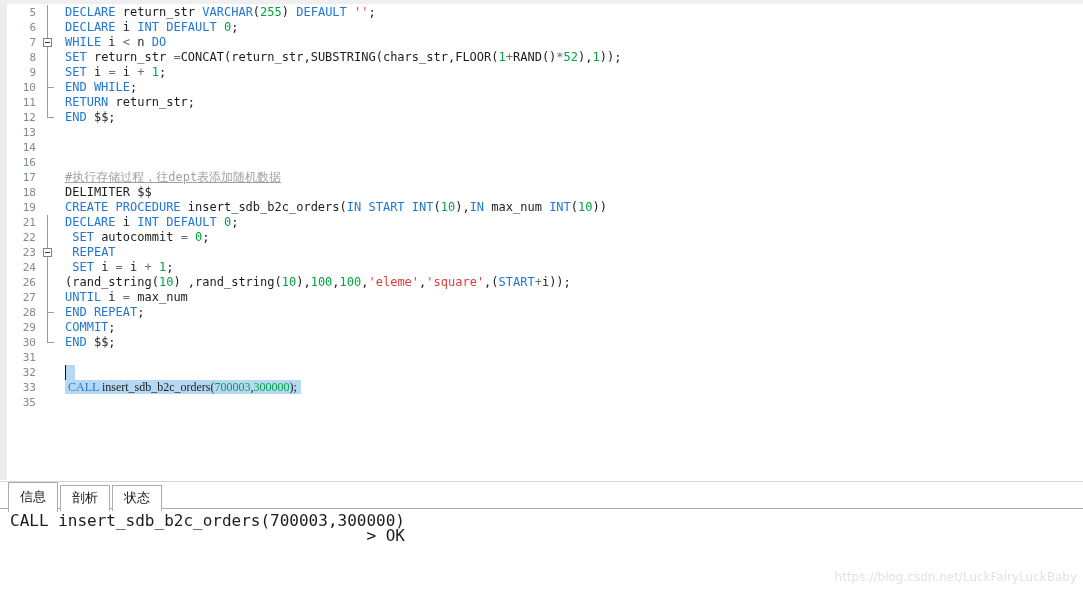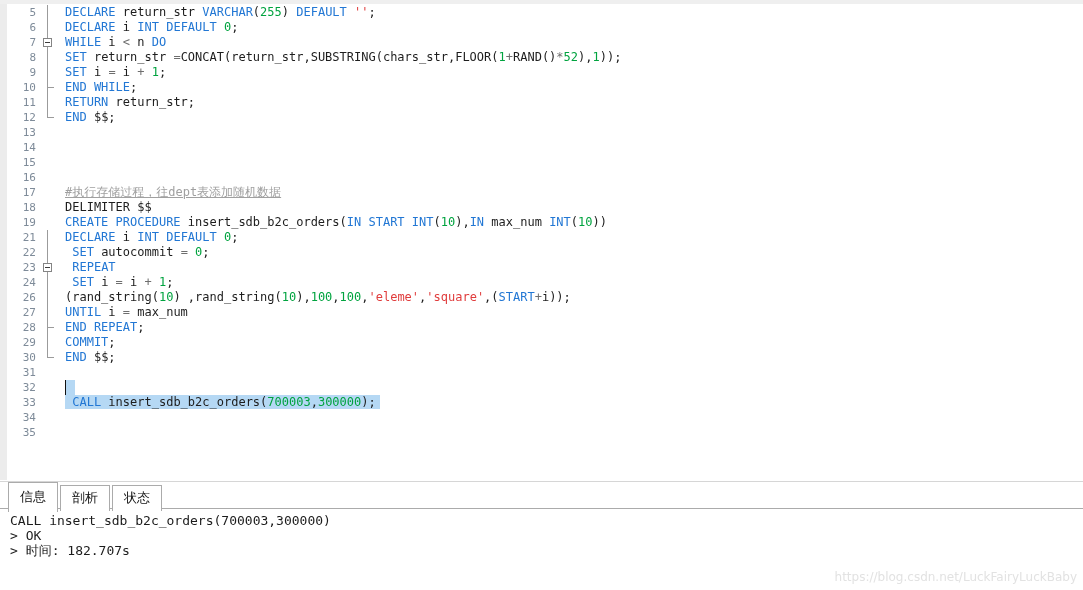--- a/index.html
+++ b/index.html
@@ -20,76 +20,74 @@
   .fbox{left:3px;top:3px;width:9px;height:9px;background:#fff;border:1px solid #848484;
         box-sizing:border-box;}
   .fbox::after{content:"";position:absolute;left:1px;right:1px;top:3px;height:1px;background:#3c3c3c;}
   .code{padding-left:2px;color:var(--pl,#1d1d1d);margin-left:7px;}
   .tk-k{color:var(--kw,#2277d4);}
   .tk-n{color:var(--num,#00a33f);}
   .tk-s{color:var(--str,#e03c3c);}
   .tk-c{color:var(--cm,#a0a0a0);text-decoration:underline;}
   .tk-o{color:var(--op,#6e6e6e);}
   .tk-p{color:var(--pl,#1d1d1d);}
-  .selfull{background:var(--sel,#b5d8f4);padding-right:4px;}
+  .selfull{background:var(--sel,#b5d8f4);padding-right:4px;font-family:Liberation Serif, serif;}
   .seleol{display:inline-block;vertical-align:top;width:9px;height:15px;
           background:var(--sel,#b5d8f4);border-left:1px solid #111;}
   .tabsep{position:absolute;top:481px;left:0;width:1083px;height:1px;background:#d6d6d6;}
   .tabbotline{position:absolute;top:508px;left:0;width:1083px;height:1px;background:#ababab;z-index:1;}
   .tabs{position:absolute;top:482px;left:8px;display:flex;align-items:flex-end;z-index:2;
         font-family:"DejaVu Sans","Liberation Sans",sans-serif;font-size:13px;color:#111;}
   .tab{background:#fff;border:1px solid #ababab;border-bottom:none;margin-right:2px;
        padding:3px 11px 4px;height:26px;box-sizing:border-box;cursor:default;}
   .tab.active{height:30px;padding-top:5px;position:relative;margin-bottom:-1px;}
-  .msgs{position:absolute;top:513px;left:10px;font-size:13px;line-height:15px;
-        color:#1c1c1c;white-space:pre;}
+  .msgs{position:absolute;top:513px;left:10px;font-size:16px;line-height:15px;
+        color:#1c1c1c;white-space:pre;text-align:right;}
   .wm{position:absolute;right:6px;bottom:6px;font-family:"DejaVu Sans","Liberation Sans",sans-serif;
       font-size:12px;color:#e2e2e2;}
 </style>
 </head>
 <body>
 
 <div class="topband"></div>
 <div class="leftband"></div>
 
 <div class="editor">
     <div class="cline"><div class="lnum">5</div><div class="fold"><i class="fv"></i></div><div class="code"><span class="tk-k">DECLARE</span><span class="tk-p"> return_str </span><span class="tk-k">VARCHAR</span><span class="tk-p">(</span><span class="tk-n">255</span><span class="tk-p">) </span><span class="tk-k">DEFAULT</span><span class="tk-p"> </span><span class="tk-s">''</span><span class="tk-p">;</span></div></div>
     <div class="cline"><div class="lnum">6</div><div class="fold"><i class="fv"></i></div><div class="code"><span class="tk-k">DECLARE</span><span class="tk-p"> i </span><span class="tk-k">INT</span><span class="tk-p"> </span><span class="tk-k">DEFAULT</span><span class="tk-p"> </span><span class="tk-n">0</span><span class="tk-p">;</span></div></div>
     <div class="cline"><div class="lnum">7</div><div class="fold"><i class="fv"></i><b class="fbox"></b></div><div class="code"><span class="tk-k">WHILE</span><span class="tk-p"> i </span><span class="tk-o">&lt;</span><span class="tk-p"> n </span><span class="tk-k">DO</span></div></div>
     <div class="cline"><div class="lnum">8</div><div class="fold"><i class="fv"></i></div><div class="code"><span class="tk-k">SET</span><span class="tk-p"> return_str </span><span class="tk-o">=</span><span class="tk-p">CONCAT(return_str,SUBSTRING(chars_str,FLOOR(</span><span class="tk-n">1</span><span class="tk-o">+</span><span class="tk-p">RAND()</span><span class="tk-o">*</span><span class="tk-n">52</span><span class="tk-p">),</span><span class="tk-n">1</span><span class="tk-p">));</span></div></div>
     <div class="cline"><div class="lnum">9</div><div class="fold"><i class="fv"></i></div><div class="code"><span class="tk-k">SET</span><span class="tk-p"> i </span><span class="tk-o">=</span><span class="tk-p"> i </span><span class="tk-o">+</span><span class="tk-p"> </span><span class="tk-n">1</span><span class="tk-p">;</span></div></div>
     <div class="cline"><div class="lnum">10</div><div class="fold"><i class="fv"></i><i class="fh"></i></div><div class="code"><span class="tk-k">END WHILE</span><span class="tk-p">;</span></div></div>
     <div class="cline"><div class="lnum">11</div><div class="fold"><i class="fv"></i></div><div class="code"><span class="tk-k">RETURN</span><span class="tk-p"> return_str;</span></div></div>
     <div class="cline"><div class="lnum">12</div><div class="fold"><i class="fvt"></i><i class="fh"></i></div><div class="code"><span class="tk-k">END</span><span class="tk-p"> $$;</span></div></div>
     <div class="cline"><div class="lnum">13</div><div class="fold"></div><div class="code"></div></div>
     <div class="cline"><div class="lnum">14</div><div class="fold"></div><div class="code"></div></div>
-    <div class="cline"><div class="lnum">15</div><div class="fold"></div><div class="code"></div></div>
     <div class="cline"><div class="lnum">16</div><div class="fold"></div><div class="code"></div></div>
     <div class="cline"><div class="lnum">17</div><div class="fold"></div><div class="code"><span class="tk-c">#执行存储过程，往dept表添加随机数据</span></div></div>
     <div class="cline"><div class="lnum">18</div><div class="fold"></div><div class="code"><span class="tk-p">DELIMITER $$</span></div></div>
     <div class="cline"><div class="lnum">19</div><div class="fold"></div><div class="code"><span class="tk-k">CREATE PROCEDURE</span><span class="tk-p"> insert_sdb_b2c_orders(</span><span class="tk-k">IN</span><span class="tk-p"> </span><span class="tk-k">START</span><span class="tk-p"> </span><span class="tk-k">INT</span><span class="tk-p">(</span><span class="tk-n">10</span><span class="tk-p">),</span><span class="tk-k">IN</span><span class="tk-p"> max_num </span><span class="tk-k">INT</span><span class="tk-p">(</span><span class="tk-n">10</span><span class="tk-p">))</span></div></div>
     <div class="cline"><div class="lnum">21</div><div class="fold"><i class="fv"></i></div><div class="code"><span class="tk-k">DECLARE</span><span class="tk-p"> i </span><span class="tk-k">INT</span><span class="tk-p"> </span><span class="tk-k">DEFAULT</span><span class="tk-p"> </span><span class="tk-n">0</span><span class="tk-p">;</span></div></div>
     <div class="cline"><div class="lnum">22</div><div class="fold"><i class="fv"></i></div><div class="code"><span class="tk-p"> </span><span class="tk-k">SET</span><span class="tk-p"> autocommit </span><span class="tk-o">=</span><span class="tk-p"> </span><span class="tk-n">0</span><span class="tk-p">;</span></div></div>
     <div class="cline"><div class="lnum">23</div><div class="fold"><i class="fv"></i><b class="fbox"></b></div><div class="code"><span class="tk-p"> </span><span class="tk-k">REPEAT</span></div></div>
     <div class="cline"><div class="lnum">24</div><div class="fold"><i class="fv"></i></div><div class="code"><span class="tk-p"> </span><span class="tk-k">SET</span><span class="tk-p"> i </span><span class="tk-o">=</span><span class="tk-p"> i </span><span class="tk-o">+</span><span class="tk-p"> </span><span class="tk-n">1</span><span class="tk-p">;</span></div></div>
     <div class="cline"><div class="lnum">26</div><div class="fold"><i class="fv"></i></div><div class="code"><span class="tk-p">(rand_string(</span><span class="tk-n">10</span><span class="tk-p">) ,rand_string(</span><span class="tk-n">10</span><span class="tk-p">),</span><span class="tk-n">100</span><span class="tk-p">,</span><span class="tk-n">100</span><span class="tk-p">,</span><span class="tk-s">'eleme'</span><span class="tk-p">,</span><span class="tk-s">'square'</span><span class="tk-p">,(</span><span class="tk-k">START</span><span class="tk-o">+</span><span class="tk-p">i));</span></div></div>
     <div class="cline"><div class="lnum">27</div><div class="fold"><i class="fv"></i></div><div class="code"><span class="tk-k">UNTIL</span><span class="tk-p"> i </span><span class="tk-o">=</span><span class="tk-p"> max_num</span></div></div>
     <div class="cline"><div class="lnum">28</div><div class="fold"><i class="fv"></i><i class="fh"></i></div><div class="code"><span class="tk-k">END REPEAT</span><span class="tk-p">;</span></div></div>
     <div class="cline"><div class="lnum">29</div><div class="fold"><i class="fv"></i></div><div class="code"><span class="tk-k">COMMIT</span><span class="tk-p">;</span></div></div>
     <div class="cline"><div class="lnum">30</div><div class="fold"><i class="fvt"></i><i class="fh"></i></div><div class="code"><span class="tk-k">END</span><span class="tk-p"> $$;</span></div></div>
     <div class="cline"><div class="lnum">31</div><div class="fold"></div><div class="code"></div></div>
     <div class="cline"><div class="lnum">32</div><div class="fold"></div><div class="code"><span class="seleol"></span></div></div>
     <div class="cline"><div class="lnum">33</div><div class="fold"></div><div class="code"><span class="selfull"><span class="tk-p"> </span><span class="tk-k">CALL</span><span class="tk-p"> insert_sdb_b2c_orders(</span><span class="tk-n">700003</span><span class="tk-p">,</span><span class="tk-n">300000</span><span class="tk-p">);</span></span></div></div>
-    <div class="cline"><div class="lnum">34</div><div class="fold"></div><div class="code"></div></div>
     <div class="cline"><div class="lnum">35</div><div class="fold"></div><div class="code"></div></div>
   </div>
 
 <div class="tabsep"></div>
 <div class="tabbotline"></div>
 <div class="tabs">
     <div class="tab active">信息</div>
     <div class="tab">剖析</div>
     <div class="tab">状态</div>
   </div>
 
-<div class="msgs"><div>CALL insert_sdb_b2c_orders(700003,300000)</div><div>&gt; OK</div><div>&gt; 时间: 182.707s</div></div>
+<div class="msgs"><div>CALL insert_sdb_b2c_orders(700003,300000)</div><div>&gt; OK</div></div>
 
 <div class="wm">https://blog.csdn.net/LuckFairyLuckBaby</div>
 
 </body></html>

